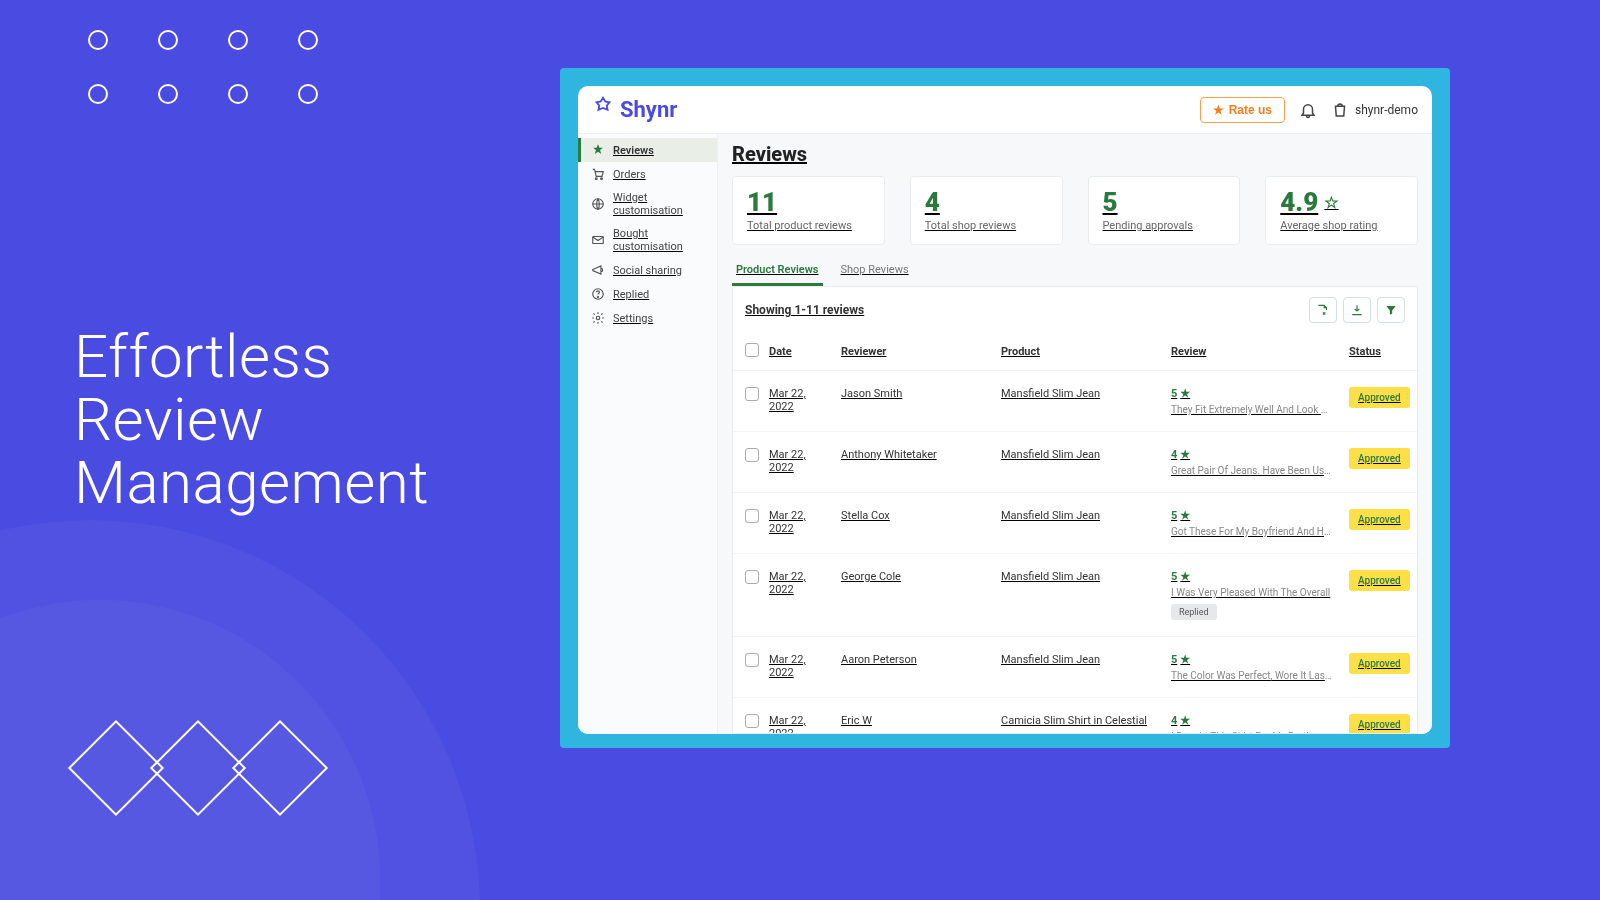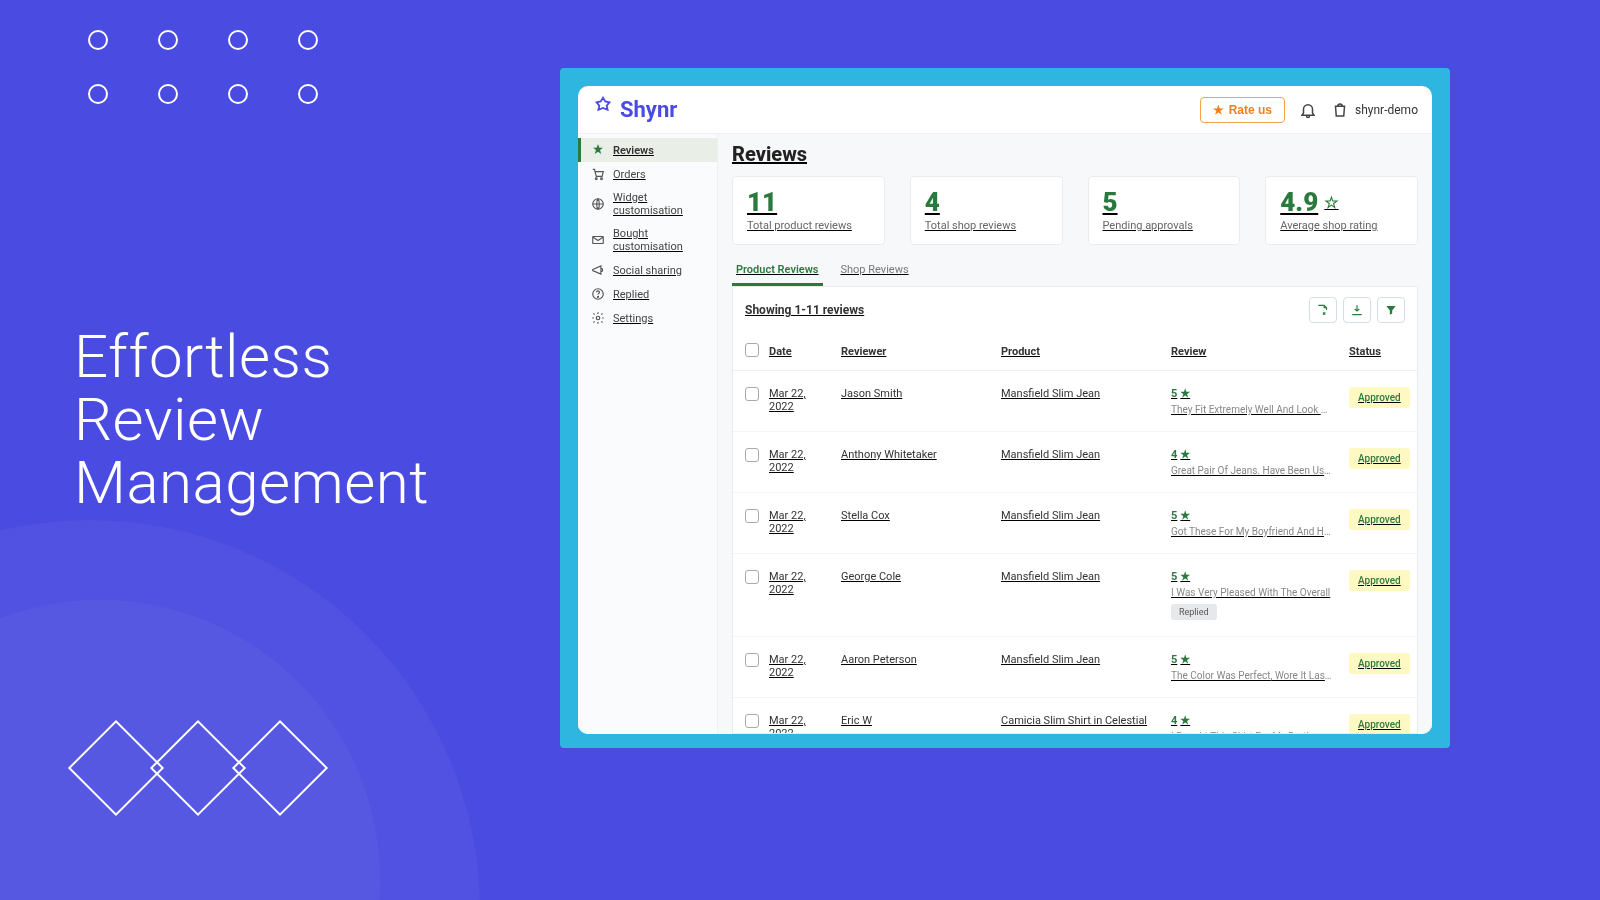--- a/index.html
+++ b/index.html
@@ -77,21 +77,21 @@
   th.col-review, td.col-review { width: 178px; }
   th.col-status, td.col-status { width: 90px; }
   tbody td { padding: 16px 8px; vertical-align: top; border-bottom: 1px solid #f2f4f6; }
   tbody tr:last-child td { border-bottom: none; }
   .chk { width: 14px; height: 14px; border: 1.5px solid #aaa; border-radius: 3px; display: inline-block; }
   .rating { color: #2a7a3e; font-weight: 700; display: flex; align-items: center; gap: 3px; }
   .rating .star-icon { font-size: 11px; }
   .snippet { color: #888; font-size: 10px; margin-top: 4px; white-space: nowrap; overflow: hidden; text-overflow: ellipsis; max-width: 176px; text-transform: capitalize; }
   .replied-badge { display: inline-block; background: #e6e8eb; color: #555; font-size: 9px; padding: 3px 8px; border-radius: 3px; margin-top: 6px; }
   .status-cell { display: flex; align-items: flex-start; gap: 8px; }
-  .badge-approved { background: #fef9c3; color: #2a7a3e; font-size: 10px; padding: 5px 9px; border-radius: 3px; font-weight: 500; }
+  .badge-approved { background: #fde047; color: #2a7a3e; font-size: 10px; padding: 5px 9px; border-radius: 3px; font-weight: 500; }
   .kebab { color: #888; font-size: 14px; cursor: pointer; line-height: 1; padding-top: 3px; }
 </style>
 </head>
 <body>
 
 <div class="stage">
   <div class="circle c2"></div>
   <div class="circle c1"></div>
 
   <div class="dots">

